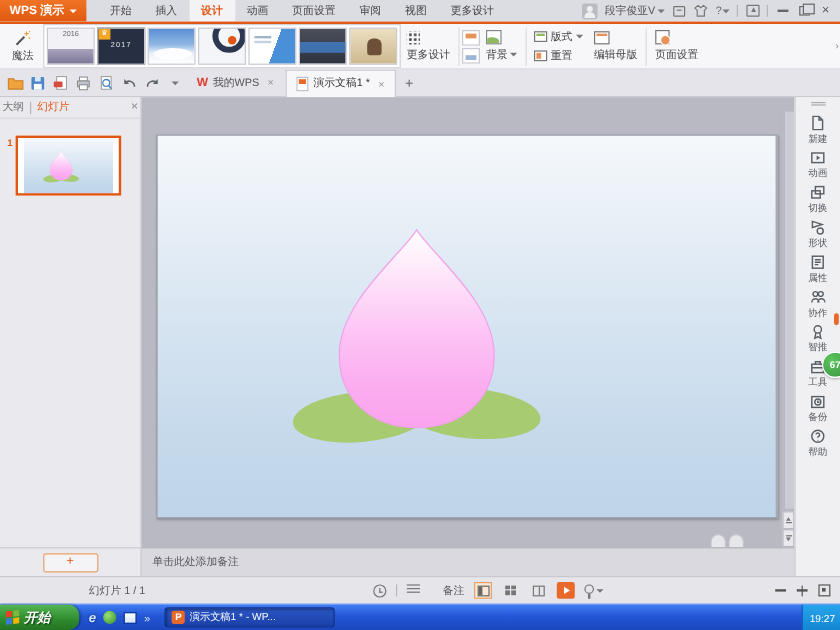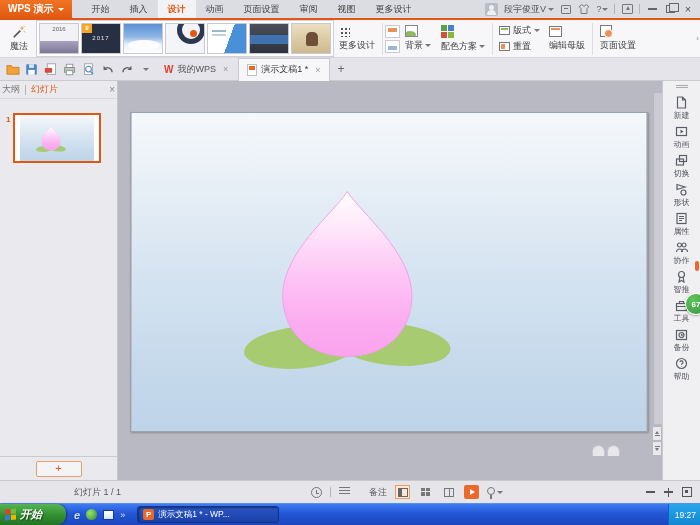--- a/index.html
+++ b/index.html
@@ -287,32 +287,20 @@
       <span class="minibtn a"></span>
       <span class="minibtn b"></span>
     </div>
     <div class="rgroup">
       <span class="bgicon"></span>
       <span class="rlabel">
           <span>背景</span>
           <span class="caret"></span>
         </span>
     </div>
-    <div class="rgroup">
-      <span class="cs">
-          <i></i>
-          <i></i>
-          <i></i>
-          <i></i>
-        </span>
-      <span class="rlabel">
-          <span>配色方案</span>
-          <span class="caret"></span>
-        </span>
-    </div>
     <div class="sep"></div>
     <div class="rcol">
       <span class="rrow">
         <span class="lyicon"></span>
         <span>版式</span>
         <span class="caret"></span>
       </span>
       <span class="rrow">
         <span class="rsicon"></span>
         <span>重置</span>
@@ -427,20 +415,23 @@
           </div>
         <div class="navbtn">
             <span class="bar-h"></span>
             <span class="tri-d"></span>
           </div>
       </div>
       <div class="feet">
         <span class="foot"></span>
         <span class="foot"></span>
       </div>
+      <div class="notes">
+        <span>单击此处添加备注</span>
+      </div>
     </div>
 
     <div class="rightbar">
       <span class="rb-handle"></span>
       <div class="rbitem">
         <svg viewBox="0 0 13 13">
             <path class="ic" d="M2.5 1 h5 l3 3 v8 h-8 z M7.5 1 v3 h3"></path>
           </svg>
         <span>新建</span>
       </div>

